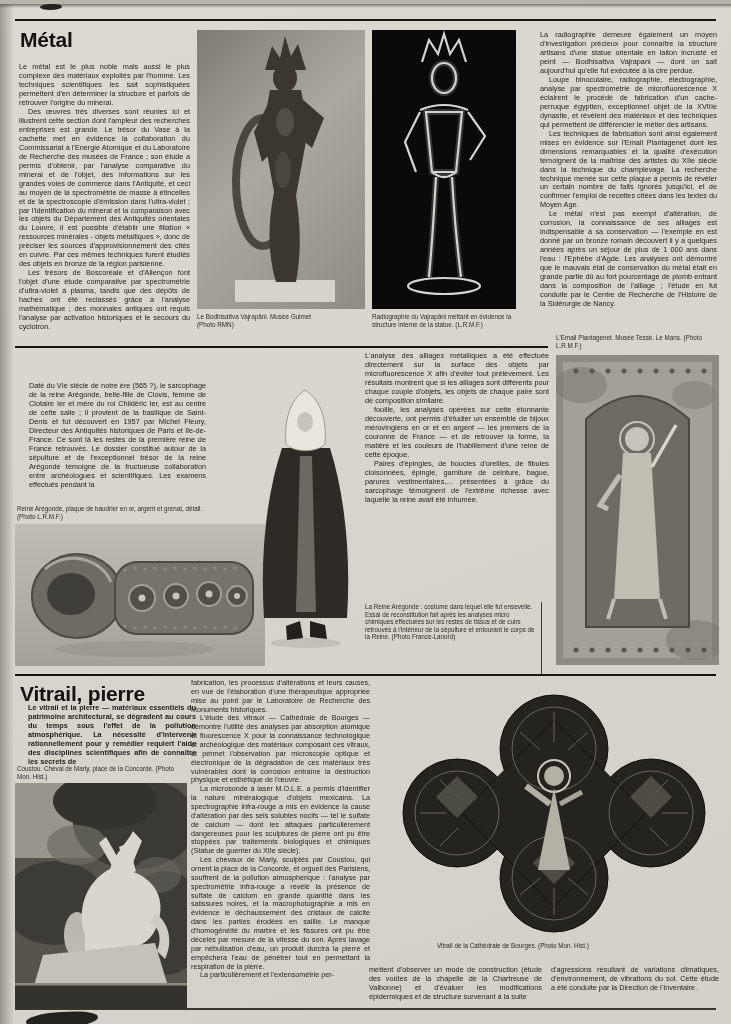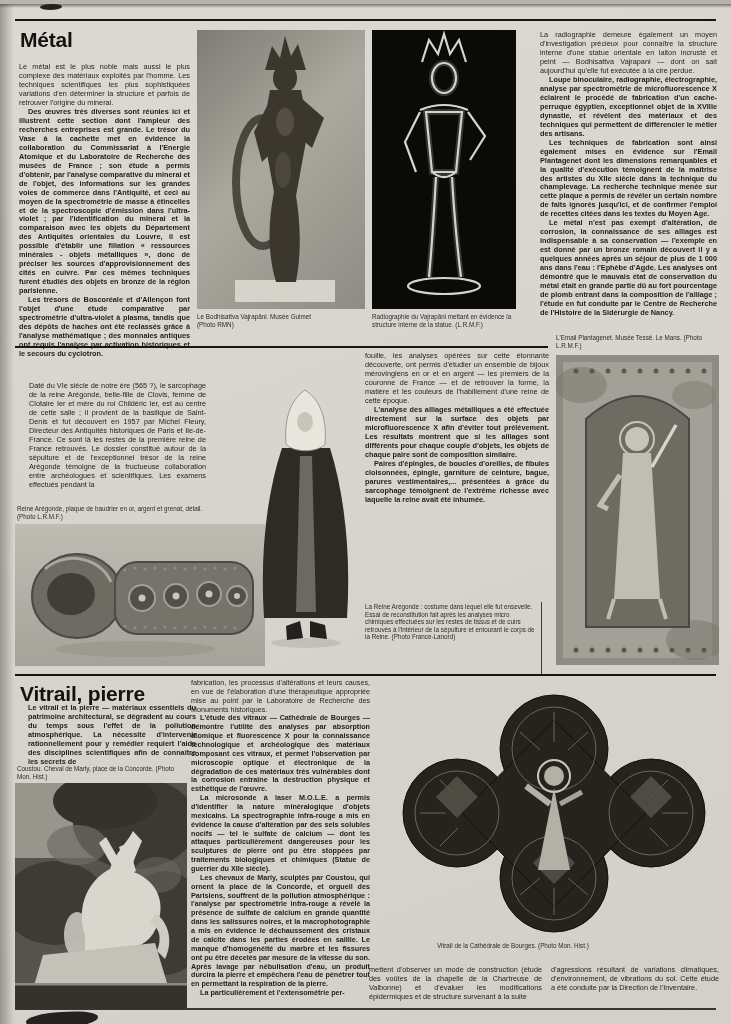--- a/index.html
+++ b/index.html
@@ -9,21 +9,21 @@
     font-family:"Liberation Sans",sans-serif;color:#22211e;overflow:hidden;padding-left:20px;
   }
   .edge-top{position:absolute;left:0;top:0;width:731px;height:4px;
     background:linear-gradient(180deg,rgba(40,38,34,.55),rgba(40,38,34,0));}
   .edge-left{position:absolute;left:0;top:0;width:14px;height:1024px;
     background:linear-gradient(90deg,rgba(60,57,52,.40),rgba(60,57,52,0));}
   .rule{position:absolute;background:#16150f;}
   .heading{position:absolute;font-weight:bold;font-size:21px;letter-spacing:-.2px;color:#141310;}
   .col{position:absolute;text-align:justify;font-size:7.3px;line-height:1.23;color:#1f1e1a;}
   .col p{margin:0;hyphens:auto;}
-  .col p + p{text-indent:9px;font-weight:bold;}
+  .col p + p{text-indent:9px;}
   .cap{position:absolute;font-size:6.3px;line-height:1.2;color:#2b2a26;text-align:left;}
   .photo{position:absolute;overflow:hidden;}
   .blob{position:absolute;background:#23221e;border-radius:50% 40% 55% 45%;}
   svg{display:block;}
 </style>
 </head>
 <body>
 
 <div id="page">
 
@@ -34,21 +34,21 @@
   <div class="rule" style="left:15px;top:15px;width:701px;height:2px;"></div>
   <div class="rule" style="left:15px;top:342px;width:533px;height:1.5px;"></div>
   <div class="rule" style="left:15px;top:670px;width:701px;height:1.5px;"></div>
   <div class="rule" style="left:541px;top:598px;width:1px;height:72px;background:#3a3832;"></div>
   <div class="rule" style="left:15px;top:1004px;width:701px;height:1.5px;background:#38362f;"></div>
   <div class="blob" style="left:26px;top:1008px;width:72px;height:16px;transform:rotate(-3deg);"></div>
 
   <div class="heading" style="left:20px;top:24px;">Métal</div>
 
   <div class="col" style="left:19px;top:59px;width:171px;">
-    <p>Le métal est le plus noble mais aussi le plus complexe des matériaux exploités par l'homme. Les techniques scientifiques les plus sophistiquées variations d'en déterminer la structure et parfois de retrouver l'origine du minerai.</p>
+    <p>Le métal est le plus noble mais aussi le plus complexe des matériaux exploités par l'homme. Les techniques scientifiques les sait sophistiquées permettent d'en déterminer la structure et parfois de retrouver l'origine du minerai.</p>
     <p>Des œuvres très diverses sont réunies ici et illustrent cette section dont l'ampleur des recherches entreprises est grande. Le trésor du Vase à la cachette met en évidence la collaboration du Commissariat à l'Energie Atomique et du Laboratoire de Recherche des musées de France ; son étude a permis d'obtenir, par l'analyse comparative du minerai et de l'objet, des informations sur les grandes voies de commerce dans l'Antiquité, et ceci au moyen de la spectrométrie de masse à étincelles et de la spectroscopie d'émission dans l'ultra-violet ; par l'identification du minerai et la comparaison avec les objets du Département des Antiquités orientales du Louvre, il est possible d'établir une filiation « ressources minérales - objets métalliques », donc de préciser les sources d'approvisionnement des cités en cuivre. Par ces mêmes techniques furent étudiés des objets en bronze de la région parisienne.</p>
     <p>Les trésors de Boscoréale et d'Allençon font l'objet d'une étude comparative par spectrométrie d'ultra-violet à plasma, tandis que des dépôts de haches ont été reclassés grâce à l'analyse mathématique ; des monnaies antiques ont requis l'analyse par activation historiques et le secours du cyclotron.</p>
   </div>
 
   <div class="photo" style="left:197px;top:26px;width:168px;height:279px;background:linear-gradient(135deg,#7e7b74,#aba89f 45%,#8f8c85);">
     <svg width="168" height="279" viewBox="0 0 168 279">
       <rect x="38" y="250" width="100" height="22" fill="#d6d3cb"></rect>
       <ellipse cx="66" cy="152" rx="27" ry="64" fill="none" stroke="#3b372f" stroke-width="8" opacity="0.85"></ellipse>
       <polygon points="68,40 75,16 83,28 88,6 94,26 101,14 109,40" fill="#3b372f"></polygon>
       <ellipse cx="88" cy="48" rx="12" ry="14" fill="#3b372f"></ellipse>
@@ -79,21 +79,21 @@
         <ellipse cx="72" cy="48" rx="12" ry="15"></ellipse>
         <path d="M54,82 L90,82 L84,142 L60,142 Z"></path>
         <path d="M64,147 C62,182 60,216 57,247"></path>
         <path d="M80,147 C82,182 85,216 89,247"></path>
       </g>
     </svg>
   </div>
   <div class="cap" style="left:372px;top:309px;width:150px;">Radiographie du Vajrapāni mettant en évidence la structure interne de la statue. (L.R.M.F.)</div>
 
   <div class="col" style="left:540px;top:27px;width:177px;">
-    <p>La radiographie demeure également un moyen d'investigation précieux pour connaître la structure interne d'une statue orientale en laiton incrusté et peint — Bodhisattva Vajrapani — dont on sait aujourd'hui qu'elle fut exécutée à la cire perdue.</p>
+    <p>La radiographie demeure également un moyen d'investigation précieux pour connaître la structure artisans d'une statue orientale en laiton incrusté et peint — Bodhisattva Vajrapani — dont on sait aujourd'hui qu'elle fut exécutée à la cire perdue.</p>
     <p>Loupe binoculaire, radiographie, électrographie, analyse par spectrométrie de microfluorescence X éclairent le procédé de fabrication d'un cache-perruque égyptien, exceptionnel objet de la XVIIIe dynastie, et révèlent des matériaux et des techniques qui permettent de différencier le métier des artisans.</p>
     <p>Les techniques de fabrication sont ainsi également mises en évidence sur l'Email Plantagenet dont les dimensions remarquables et la qualité d'exécution témoignent de la maîtrise des artistes du XIIe siècle dans la technique du champlevage. La recherche technique menée sur cette plaque a permis de révéler un certain nombre de faits ignorés jusqu'ici, et de confirmer l'emploi de recettes citées dans les textes du Moyen Age.</p>
     <p>Le métal n'est pas exempt d'altération, de corrosion, la connaissance de ses alliages est indispensable à sa conservation — l'exemple en est donné par un bronze romain découvert il y a quelques années après un séjour de plus de 1 000 ans dans l'eau : l'Ephèbe d'Agde. Les analyses ont démontré que le mauvais état de conservation du métal était en grande partie dû au fort pourcentage de plomb entrant dans la composition de l'alliage ; l'étude en fut conduite par le Centre de Recherche de l'Histoire de la Sidérurgie de Nancy.</p>
   </div>
 
   <div class="cap" style="left:556px;top:330px;width:160px;">L'Email Plantagenet. Musée Tessé. Le Mans. (Photo L.R.M.F.)</div>
 
   <div class="photo" style="left:556px;top:351px;width:163px;height:310px;background:#8e8b83;">
     <svg width="163" height="310" viewBox="0 0 163 310">
       <rect x="7" y="7" width="149" height="296" fill="#a3a098"></rect>
@@ -189,22 +189,22 @@
       <path d="M34,62 C18,110 12,170 16,232 L99,232 C103,170 97,110 82,62 Z" fill="#2e2b26"></path>
       <path d="M52,70 L48,226 L68,226 L64,70 Z" fill="#b9b6ac" opacity="0.45"></path>
       <path d="M57,4 C42,14 36,34 38,58 C45,67 70,67 77,58 C79,34 73,14 57,4 Z" fill="#e8e5dd" stroke="#8a8780" stroke-width="0.8"></path>
       <ellipse cx="57" cy="36" rx="8" ry="10" fill="#c7c4bb"></ellipse>
       <polygon points="38,240 52,235 55,252 39,254" fill="#23211d"></polygon>
       <polygon points="62,235 77,239 79,253 62,251" fill="#23211d"></polygon>
     </svg>
   </div>
 
   <div class="col" style="left:365px;top:348px;width:184px;">
+    <p>L'analyse des alliages métalliques a été effectuée directement sur la surface des objets par microfluorescence X afin d'éviter tout prélèvement. Les résultats montrent que si les alliages sont différents pour chaque couple d'objets, les objets de chaque paire sont de composition similaire.</p>
     <p>fouille, les analyses opérées sur cette étonnante découverte, ont permis d'étudier un ensemble de bijoux mérovingiens en or et en argent — les premiers de la couronne de France — et de retrouver la forme, la matière et les couleurs de l'habillement d'une reine de cette époque.</p>
-    <p>L'analyse des alliages métalliques a été effectuée directement sur la surface des objets par microfluorescence X afin d'éviter tout prélèvement. Les résultats montrent que si les alliages sont différents pour chaque couple d'objets, les objets de chaque paire sont de composition similaire.</p>
     <p>Paires d'épingles, de boucles d'oreilles, de fibules cloisonnées, épingle, garniture de ceinture, bague, parures vestimentaires,... présentées à grâce du sarcophage témoignent de l'extrême richesse avec laquelle la reine avait été inhumée.</p>
   </div>
 
   <div class="cap" style="left:365px;top:599px;width:172px;">La Reine Arégonde : costume dans lequel elle fut ensevelie. Essai de reconstitution fait après les analyses micro chimiques effectuées sur les restes de tissus et de cuirs retrouvés à l'intérieur de la sépulture et entourant le corps de la Reine. (Photo France-Lanord)</div>
 
   <div class="heading" style="left:20px;top:678px;text-align:right;">Vitrail, pierre</div>
 
   <div class="col" style="left:28px;top:700px;width:168px;font-weight:bold;">
     <p>Le vitrail et la pierre — matériaux essentiels du patrimoine architectural, se dégradent au cours du temps sous l'effet de la pollution atmosphérique. La nécessité d'intervenir rationnellement pour y remédier requiert l'aide des disciplines scientifiques afin de connaître les secrets de</p>
   </div>

